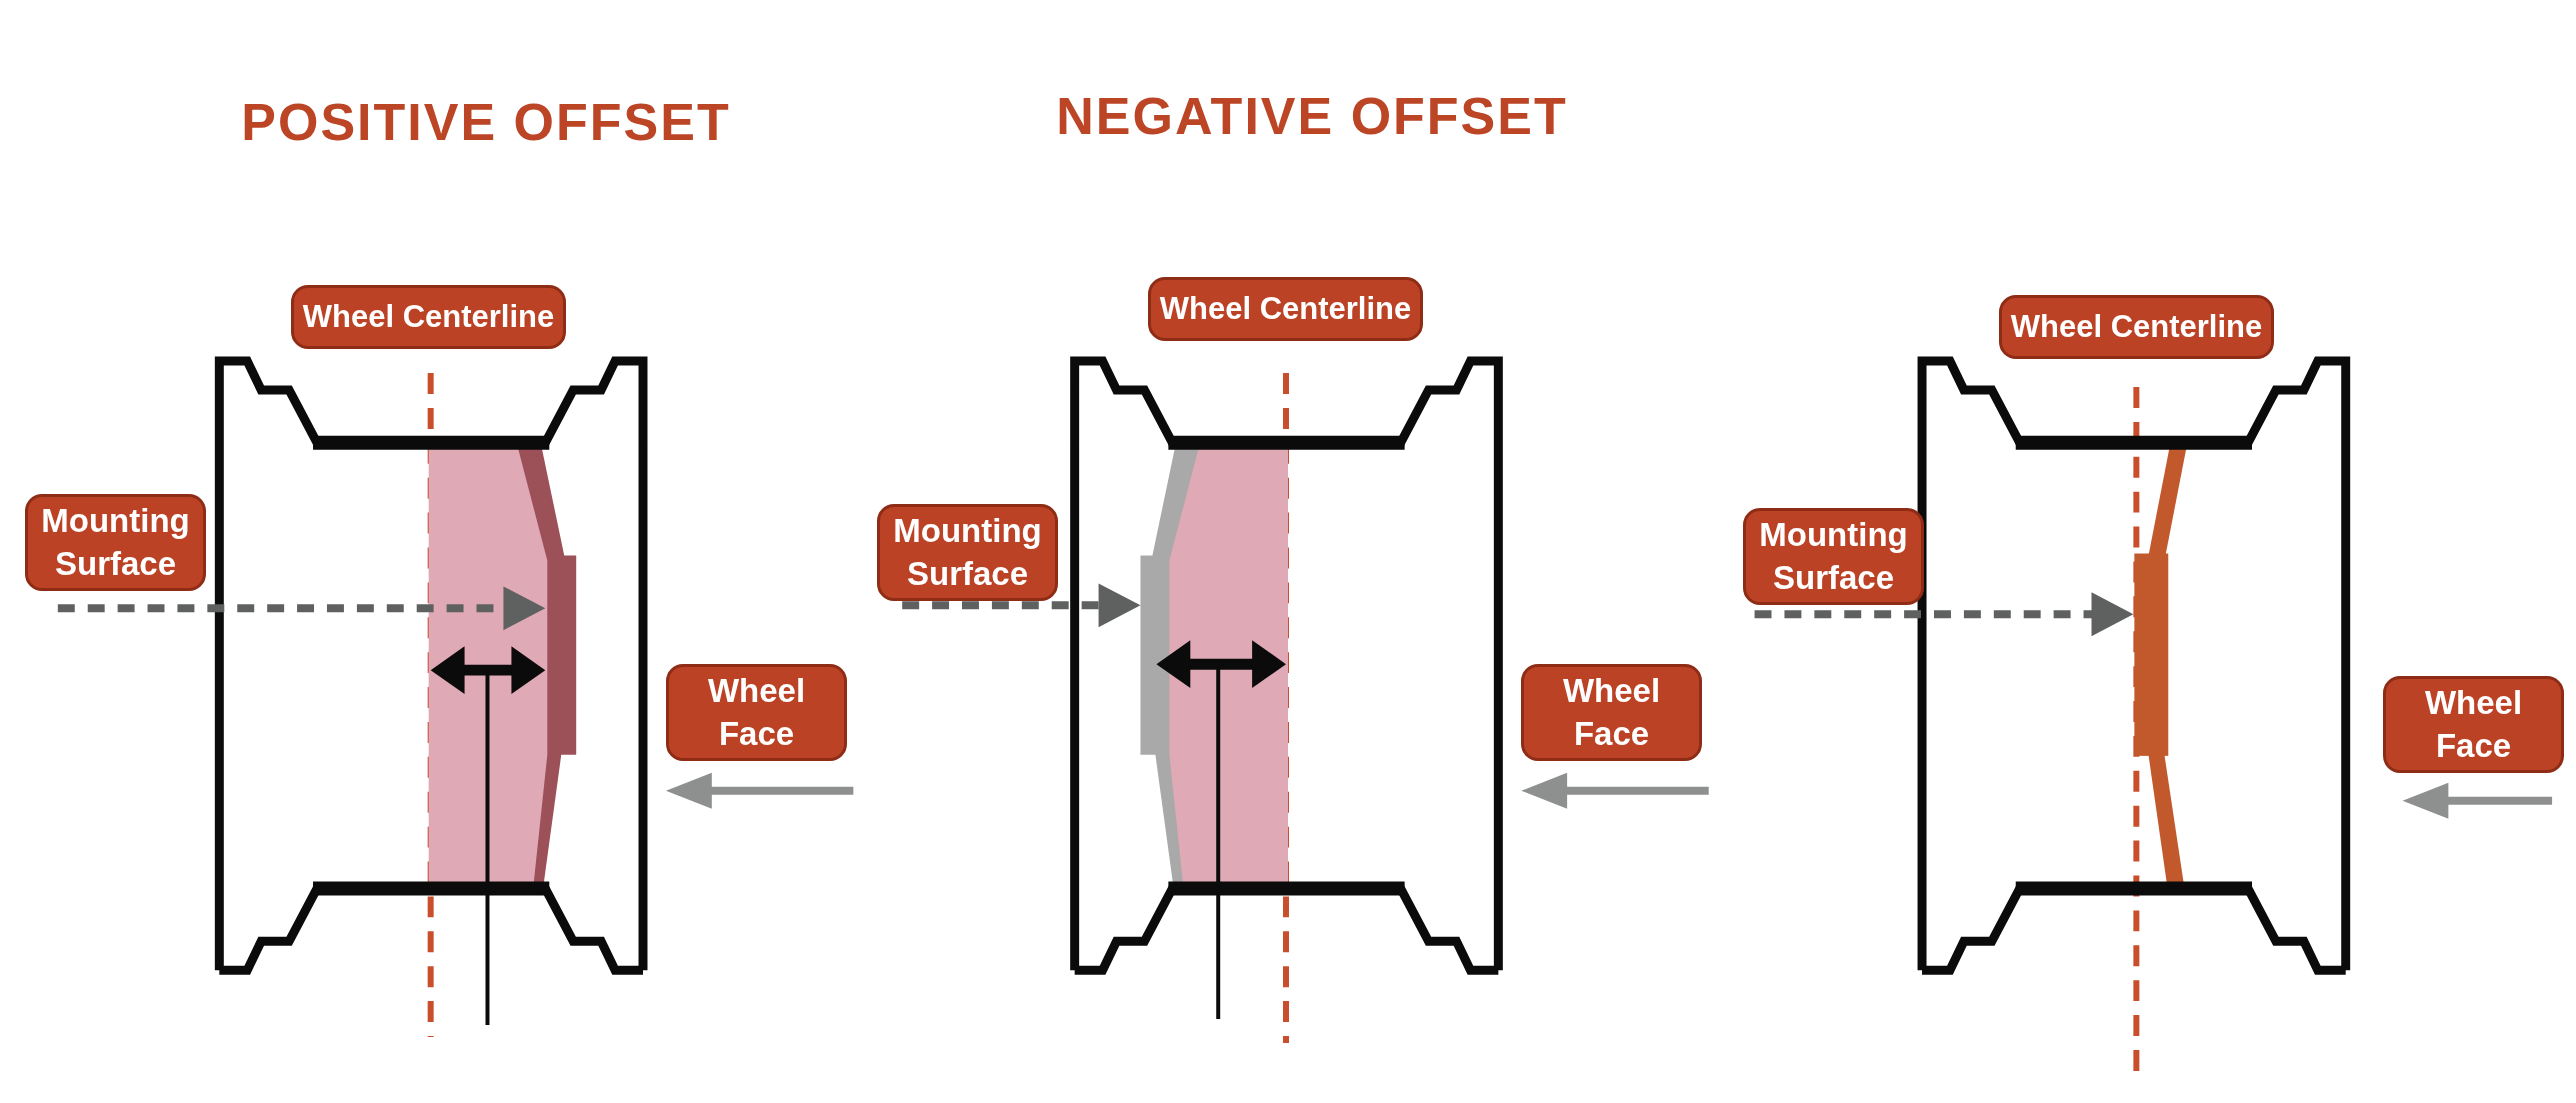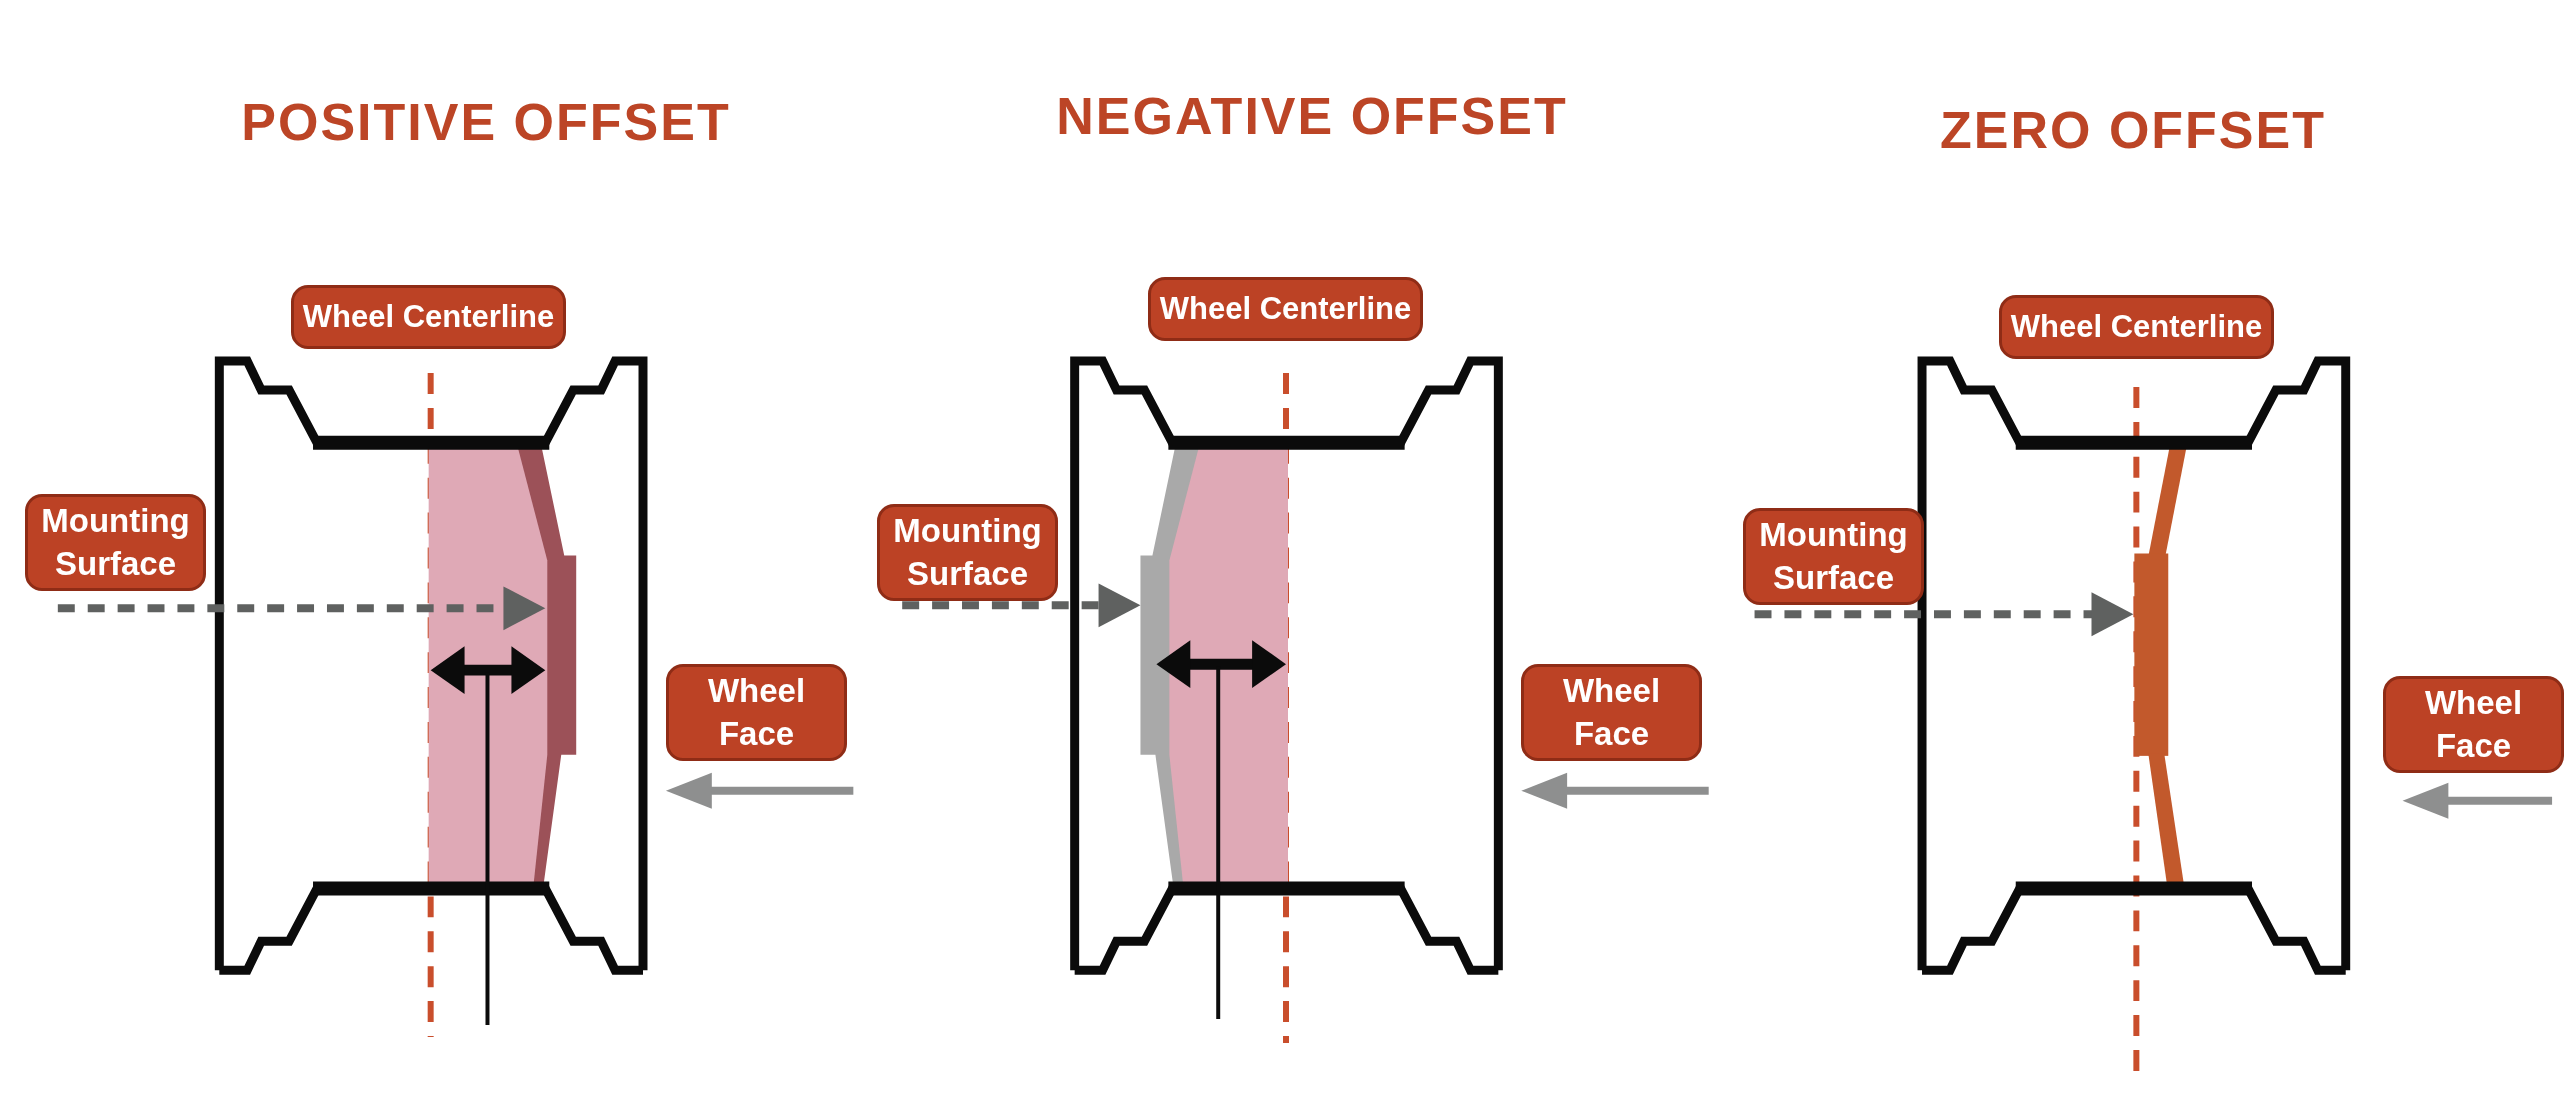--- a/index.html
+++ b/index.html
@@ -120,21 +120,20 @@
       </g>
       <g>
         <line x1="2560" y1="803" x2="2450" y2="803" stroke="#8e8f8f" stroke-width="8"></line>
         <polygon points="2410,803 2456,785 2456,821" fill="#8e8f8f"></polygon>
       </g>
     </g>
   </svg>
 
   <div class="panel-title" style="left:446px;top:92px;margin-left:40px;">POSITIVE OFFSET</div>
   <div class="panel-title" style="left:1312px;top:86px;">NEGATIVE OFFSET</div>
-  <div class="panel-title" style="left:2133px;top:100px;">ZERO OFFSET</div>
 
   <div class="tag single" style="left:291px;top:285px;width:275px;height:64px;">
     <span>Wheel Centerline</span>
   </div>
   <div class="tag double" style="left:25px;top:494px;width:181px;height:97px;">
     <span>Mounting</span>
     <span>Surface</span>
   </div>
   <div class="tag double" style="left:666px;top:664px;width:181px;height:97px;">
     <span>Wheel</span>

